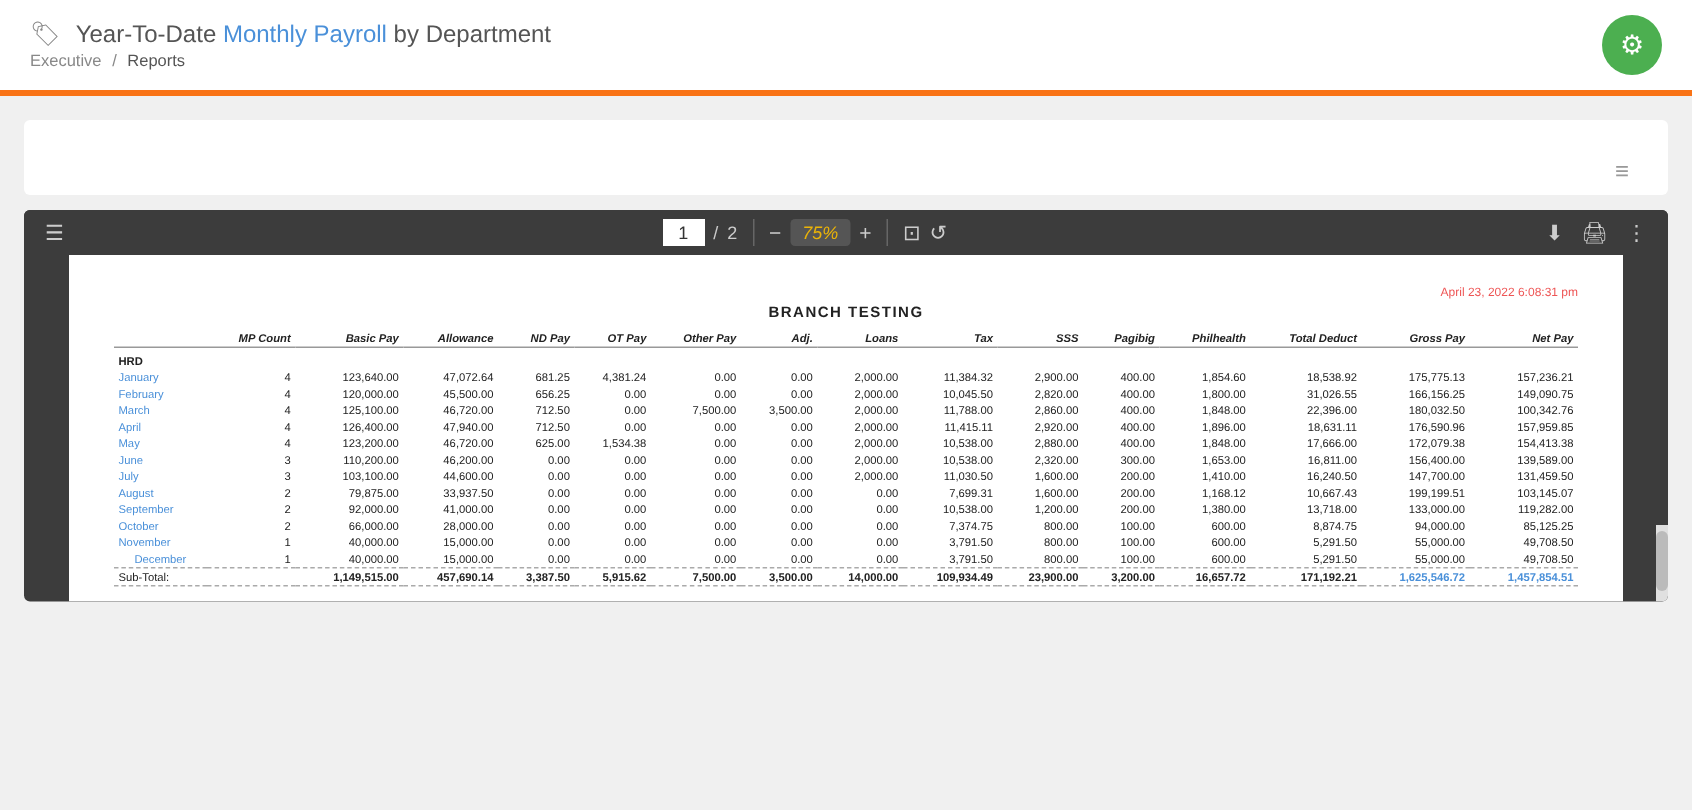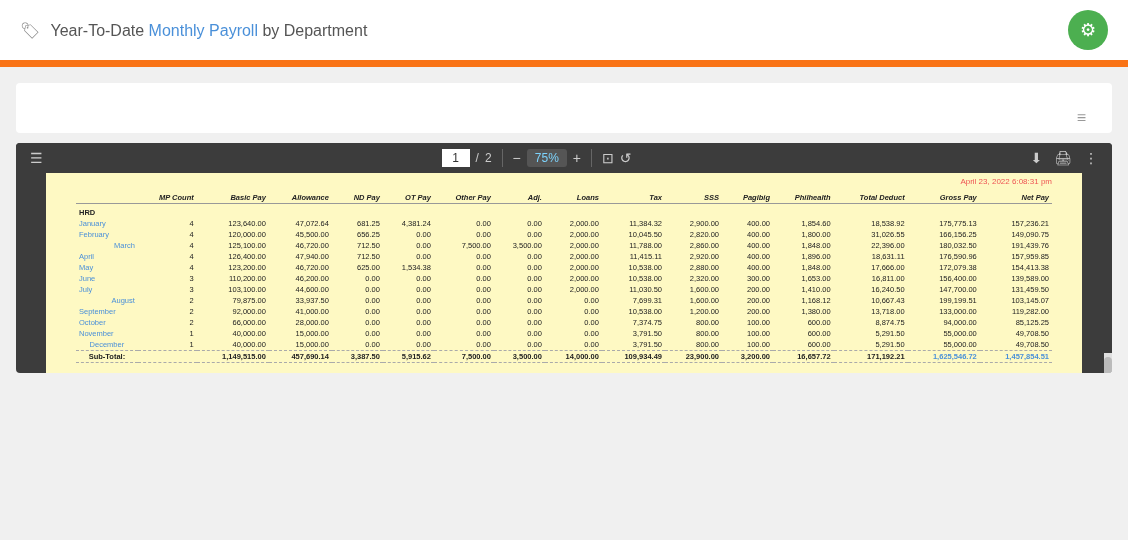--- a/index.html
+++ b/index.html
@@ -7,21 +7,21 @@
       font-family: Arial, sans-serif;
       background: #f0f0f0;
       font-size: 12px;
       color: #333;
     }
 
     
     .top-bar {
       background: #fff;
       padding: 10px 20px;
-      border-bottom: 7px solid #f97316;
+      border-bottom: 4px solid #f97316;
       display: flex;
       align-items: center;
       justify-content: space-between;
       position: relative;
     }
     .top-bar-left h1 {
       font-size: 16px;
       font-weight: normal;
       color: #555;
     }
@@ -108,42 +108,43 @@
       background: #fff;
       color: #333;
       border: none;
       width: 28px;
       text-align: center;
       font-size: 12px;
       padding: 2px;
     }
     .pdf-zoom-box {
       background: #555;
-      color: #7dd3fc;
+      color: #eab308;
       padding: 2px 8px;
       border-radius: 3px;
       font-size: 12px;
+      font-style: italic;
     }
     .toolbar-icon {
       cursor: pointer;
       color: #ccc;
       font-size: 14px;
     }
     .toolbar-sep {
       width: 1px;
       height: 18px;
       background: #666;
       margin: 0 4px;
     }
 
     
     .pdf-content {
-      background: #fef9c3;
+      background: #ffffff;
       margin: 0 30px;
-      padding: 4px 30px 10px;
+      padding: 20px 30px 10px;
       font-size: 8.5px;
       color: #222;
       position: relative;
     }
 
     .report-header {
       text-align: center;
       margin-bottom: 6px;
     }
     .report-header .date-line {
@@ -217,20 +218,25 @@
   </style>
 </head>
 <body>
 
 <div class="top-bar">
   <div class="top-bar-left">
     <h1>
       <span class="tag-icon">🏷</span>
       <span>Year-To-Date </span><span class="blue">Monthly Payroll</span><span> by Department</span>
     </h1>
+    <div class="breadcrumb">
+      <a href="#">Executive</a>
+      <span class="sep">/</span>
+      <span class="current">Reports</span>
+    </div>
   </div>
   <div class="gear-btn">⚙</div>
 </div>
 
 <div class="content-area">
 
   <div class="white-panel" style="height:50px; position:relative;">
     <span class="panel-menu-icon">≡</span>
   </div>
 
@@ -257,20 +263,21 @@
         <span class="toolbar-icon">🖨</span>
         <span class="toolbar-icon">⋮</span>
       </div>
     </div>
 
     <div style="position:relative;">
       <div class="pdf-content">
 
         <div class="report-header">
           <div class="date-line">April 23, 2022   6:08:31 pm</div>
+          <div class="company">BRANCH TESTING</div>
         </div>
 
         <table class="payroll-table">
           <thead>
             <tr class="main-header">
               <th style="text-align:left;"></th>
               <th>MP Count</th>
               <th>Basic Pay</th>
               <th>Allowance</th>
               <th>ND Pay</th>
@@ -322,36 +329,36 @@
       <td>2,000.00</td>
       <td>10,045.50</td>
       <td>2,820.00</td>
       <td>400.00</td>
       <td>1,800.00</td>
       <td>31,026.55</td>
       <td>166,156.25</td>
       <td>149,090.75</td>
     </tr>
               <tr>
-      <td style="text-align:right; color:#4a90d9;">March</td>
+      <td style="text-align:left; color:#4a90d9;">March</td>
       <td>4</td>
       <td>125,100.00</td>
       <td>46,720.00</td>
       <td>712.50</td>
       <td>0.00</td>
       <td>7,500.00</td>
       <td>3,500.00</td>
       <td>2,000.00</td>
       <td>11,788.00</td>
       <td>2,860.00</td>
       <td>400.00</td>
       <td>1,848.00</td>
       <td>22,396.00</td>
       <td>180,032.50</td>
-      <td>191,439.76</td>
+      <td>100,342.76</td>
     </tr>
               <tr>
       <td style="text-align:left; color:#4a90d9;">April</td>
       <td>4</td>
       <td>126,400.00</td>
       <td>47,940.00</td>
       <td>712.50</td>
       <td>0.00</td>
       <td>0.00</td>
       <td>0.00</td>
@@ -412,21 +419,21 @@
       <td>2,000.00</td>
       <td>11,030.50</td>
       <td>1,600.00</td>
       <td>200.00</td>
       <td>1,410.00</td>
       <td>16,240.50</td>
       <td>147,700.00</td>
       <td>131,459.50</td>
     </tr>
               <tr>
-      <td style="text-align:right; color:#4a90d9;">August</td>
+      <td style="text-align:left; color:#4a90d9;">August</td>
       <td>2</td>
       <td>79,875.00</td>
       <td>33,937.50</td>
       <td>0.00</td>
       <td>0.00</td>
       <td>0.00</td>
       <td>0.00</td>
       <td>0.00</td>
       <td>7,699.31</td>
       <td>1,600.00</td>
@@ -502,21 +509,21 @@
       <td>0.00</td>
       <td>3,791.50</td>
       <td>800.00</td>
       <td>100.00</td>
       <td>600.00</td>
       <td>5,291.50</td>
       <td>55,000.00</td>
       <td>49,708.50</td>
     </tr>
               <tr class="dashed-row subtotal-row" style="border-top: 1px dashed rgb(170, 170, 170);">
-    <td style="text-align:center; font-weight:bold;">Sub-Total:</td>
+    <td style="text-align:left; font-weight:normal;">Sub-Total:</td>
     <td></td>
     <td>1,149,515.00</td>
     <td>457,690.14</td>
     <td>3,387.50</td>
     <td>5,915.62</td>
     <td>7,500.00</td>
     <td>3,500.00</td>
     <td>14,000.00</td>
     <td>109,934.49</td>
     <td>23,900.00</td>

